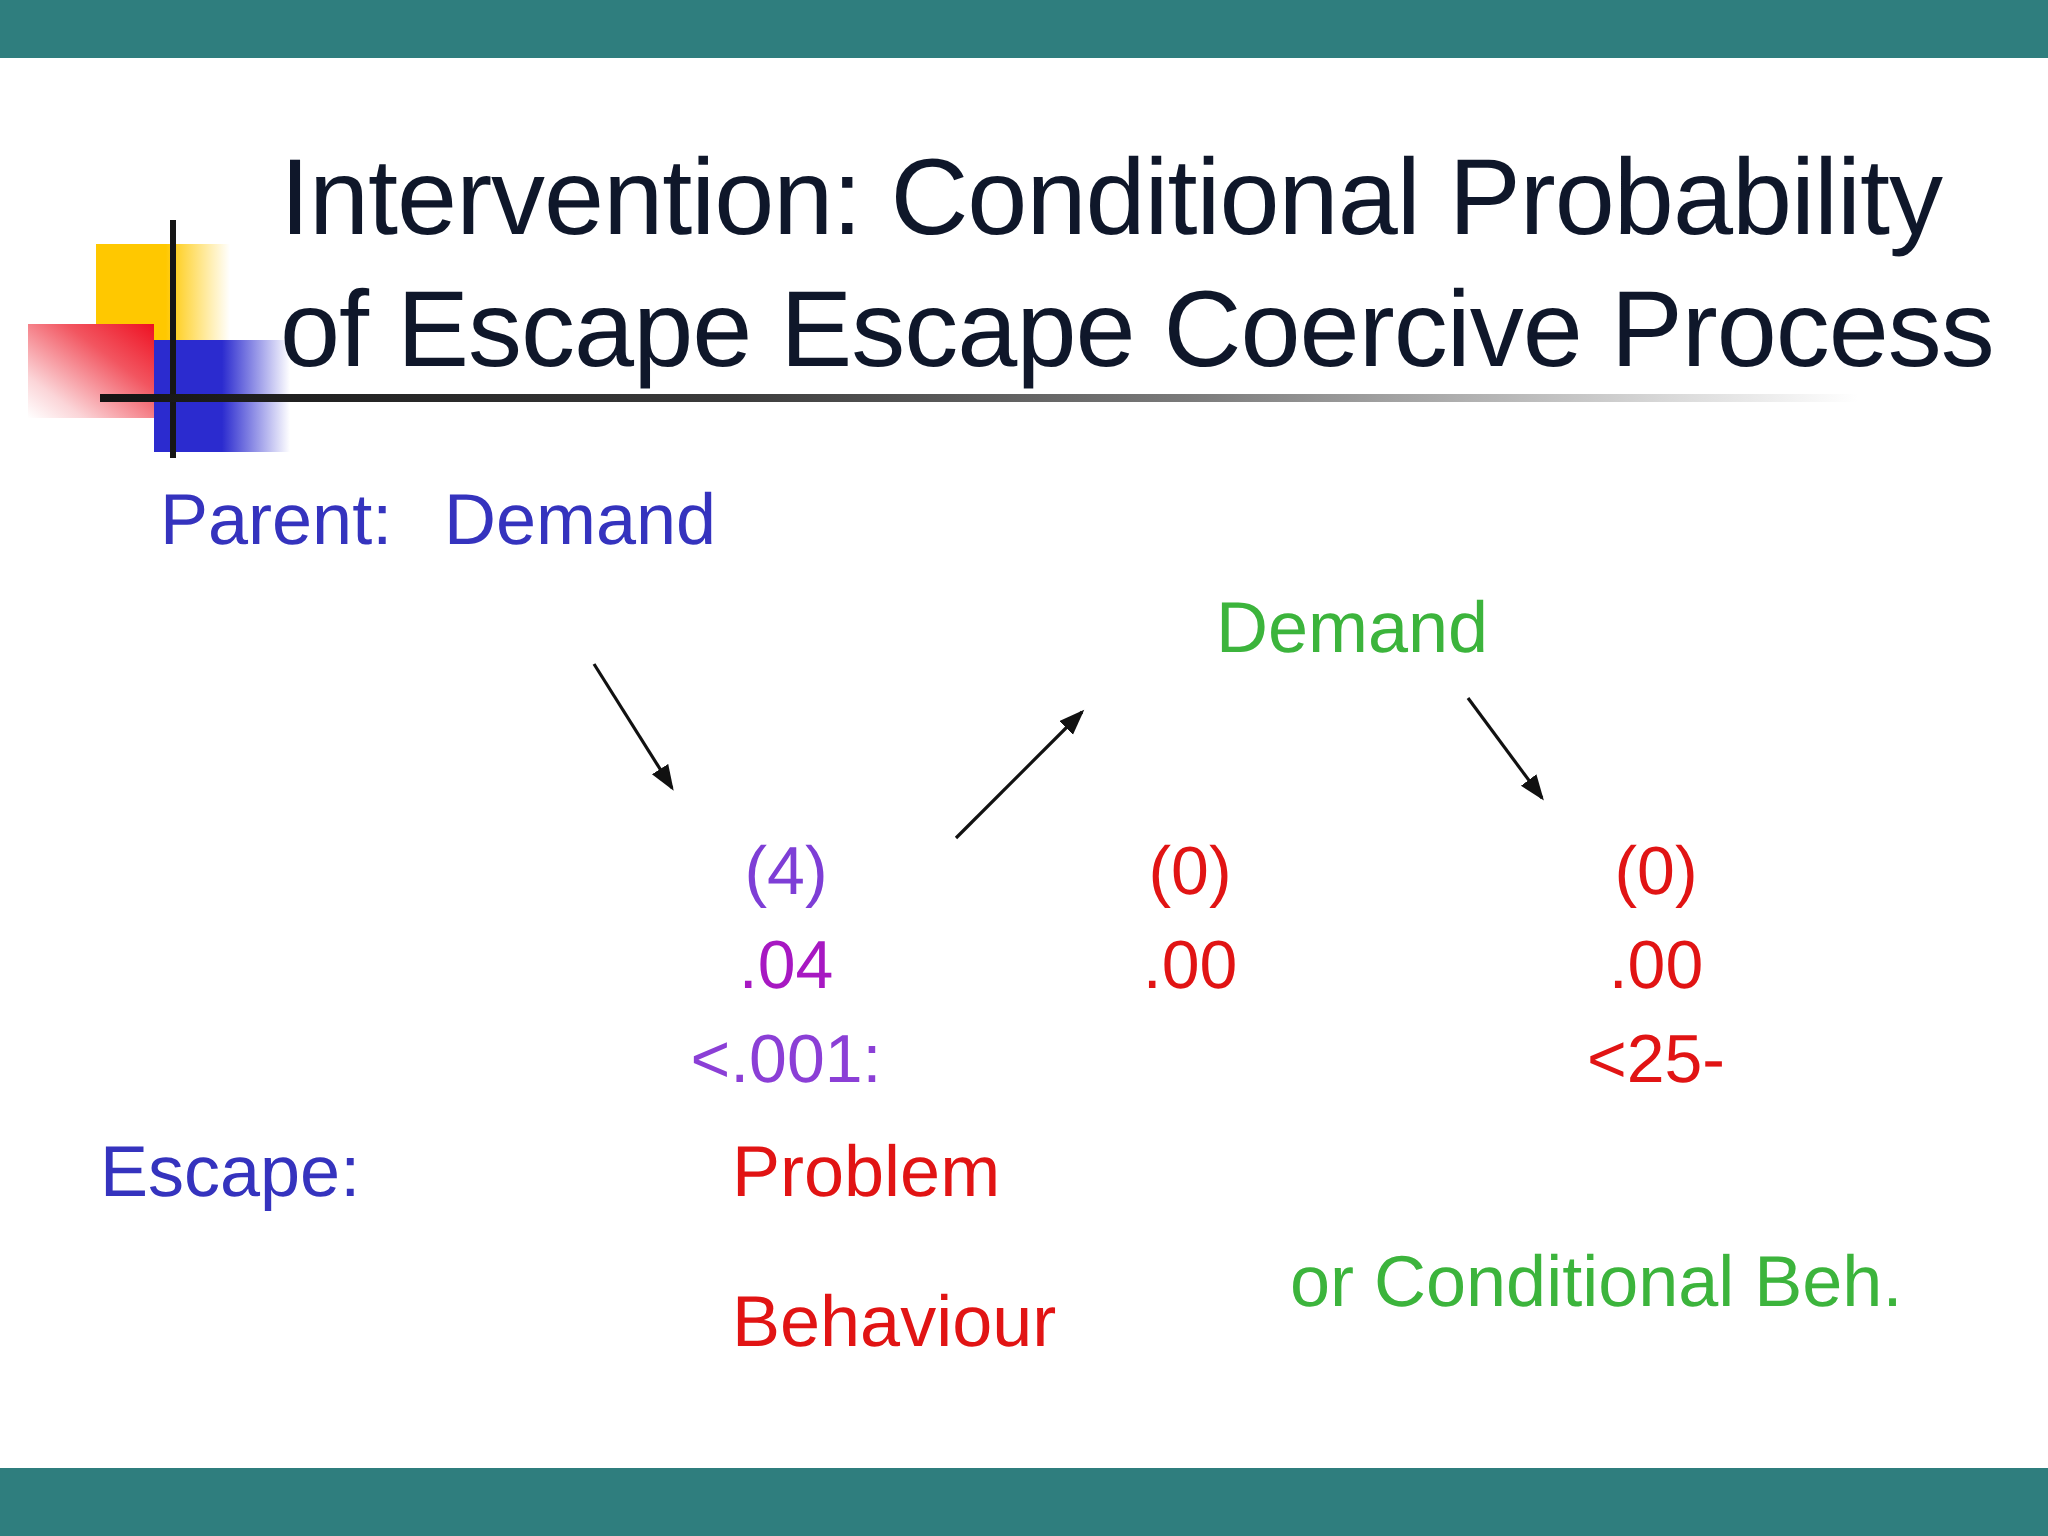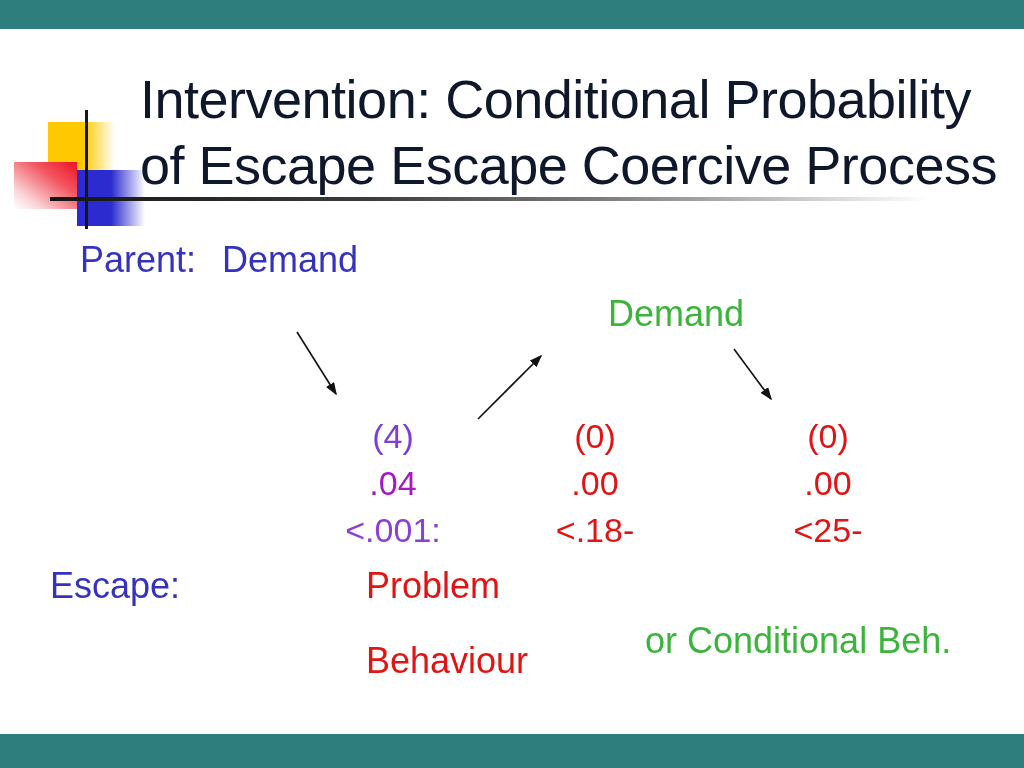--- a/index.html
+++ b/index.html
@@ -69,21 +69,20 @@
   </svg>
 
   <div class="col" style="left:393px;">
     <span class="purple-paren">(4)</span>
     <span class="purple-val">.04</span>
     <span class="purple-stat">&lt;.001:</span>
   </div>
   <div class="col red" style="left:595px;">
     <span>(0)</span>
     <span>.00</span>
-    <span>&lt;.18-</span>
   </div>
   <div class="col red" style="left:828px;">
     <span>(0)</span>
     <span>.00</span>
     <span>&lt;25-</span>
   </div>
 
   <div class="t blue" style="left:50px;top:567px;">Escape:</div>
   <div class="t red" style="left:366px;top:567px;">Problem</div>
   <div class="t red" style="left:366px;top:622px;margin-top:20px;">Behaviour</div>

